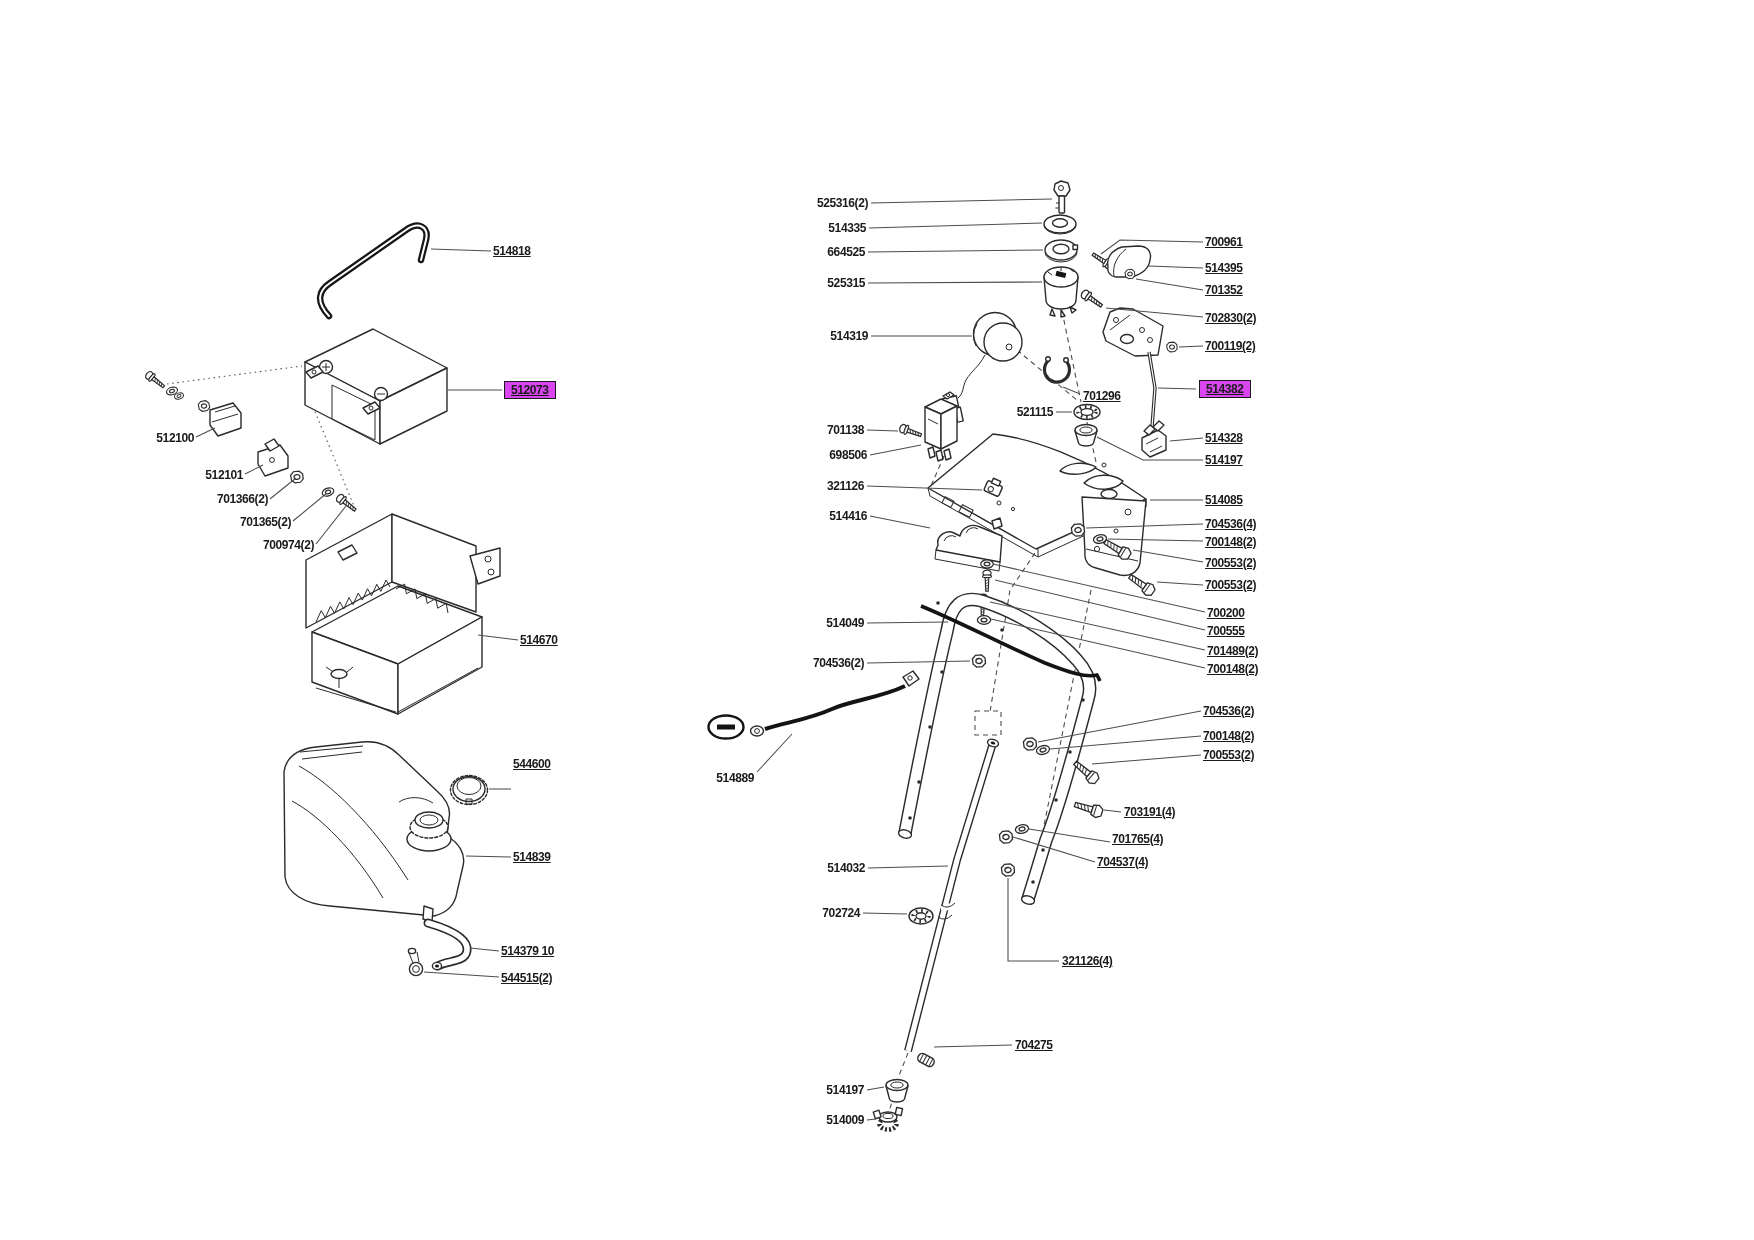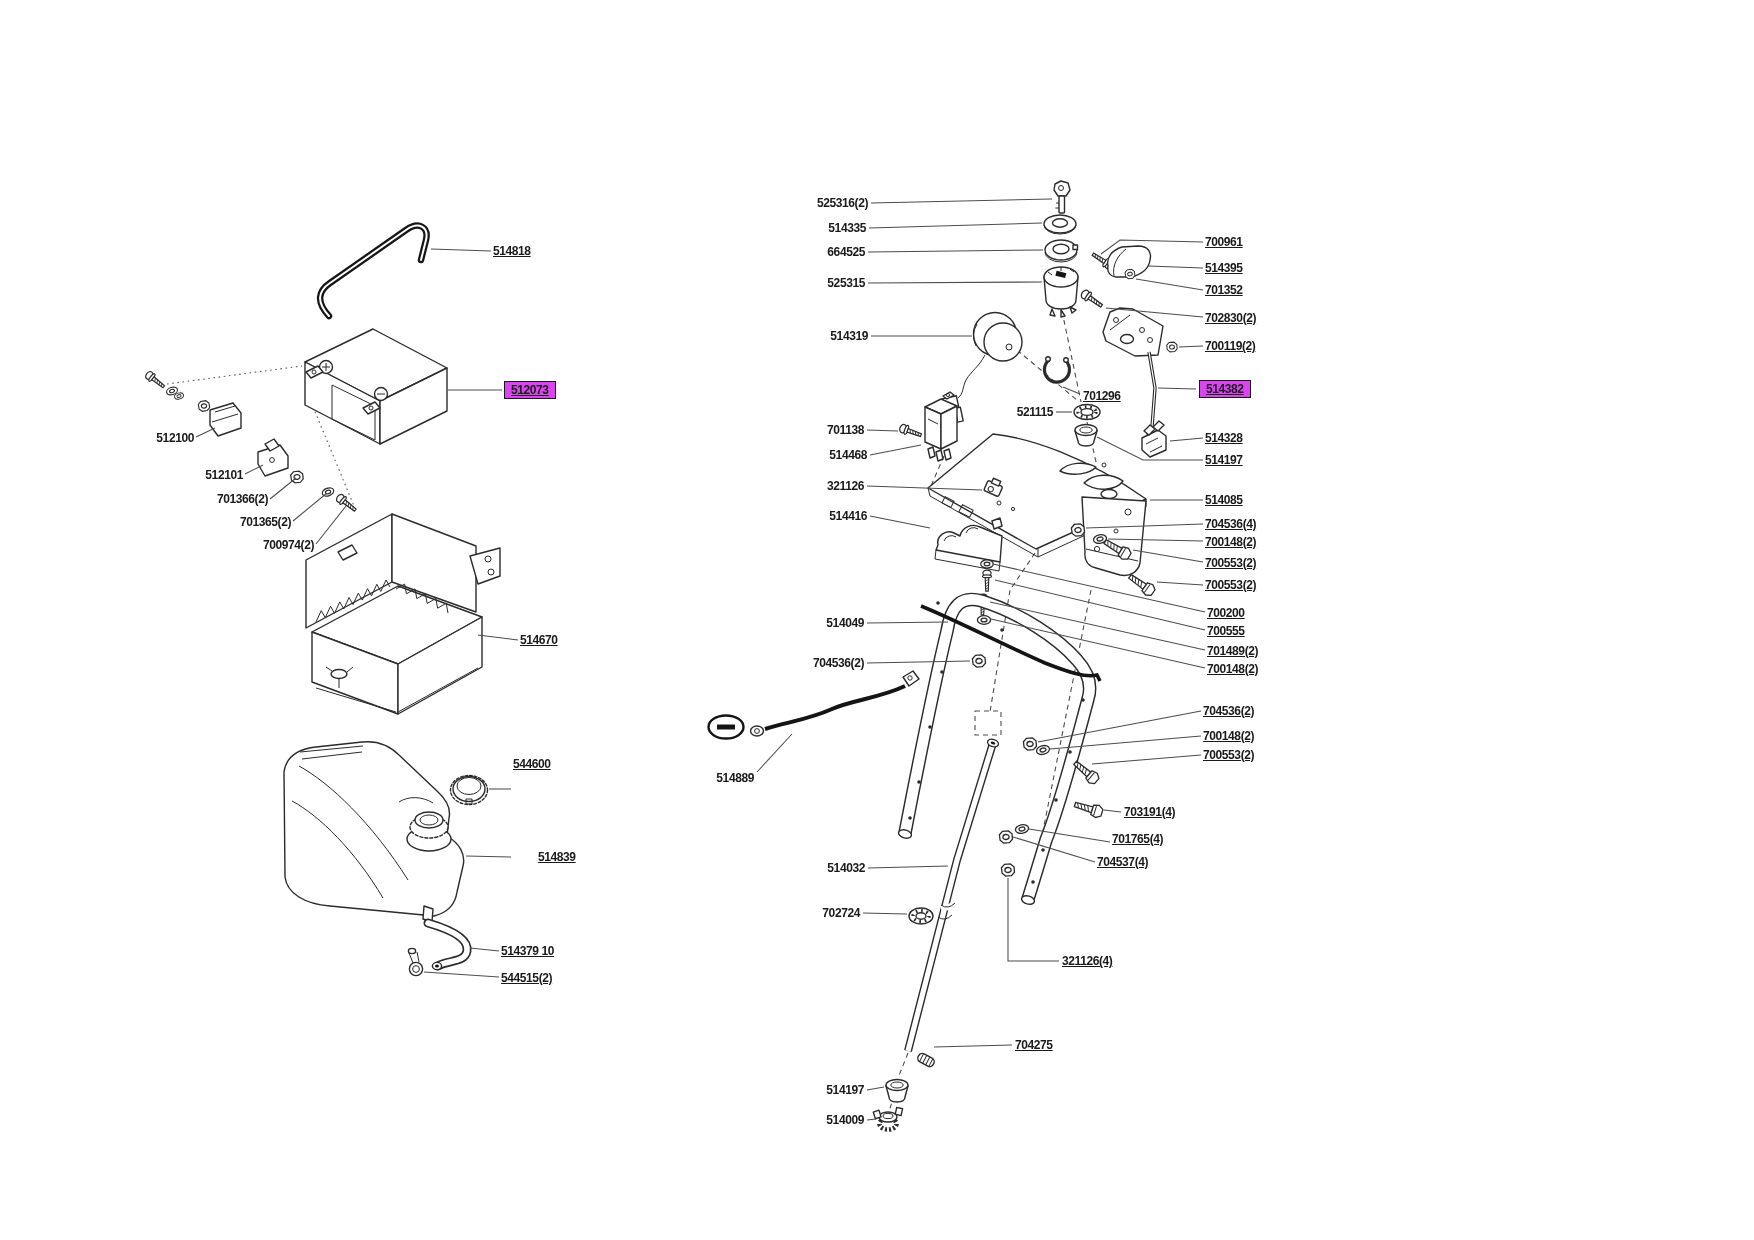--- a/index.html
+++ b/index.html
@@ -425,31 +425,31 @@
 
   <div class="lbl la" style="left:493px;top:251px">514818</div>
   <div class="lbl la boxed" style="left:504px;top:390px">512073</div>
   <div class="lbl ra" style="left:194px;top:438px">512100</div>
   <div class="lbl ra" style="left:243px;top:475px">512101</div>
   <div class="lbl ra" style="left:268px;top:499px">701366(2)</div>
   <div class="lbl ra" style="left:291px;top:522px">701365(2)</div>
   <div class="lbl ra" style="left:314px;top:545px">700974(2)</div>
   <div class="lbl la" style="left:520px;top:640px">514670</div>
   <div class="lbl la" style="left:513px;top:764px">544600</div>
-  <div class="lbl la" style="left:538px;top:857px">514839</div>
+  <div class="lbl la" style="left:513px;top:857px">514839</div>
   <div class="lbl la" style="left:501px;top:951px">514379 10</div>
   <div class="lbl la" style="left:501px;top:978px">544515(2)</div>
 
   <div class="lbl ra" style="left:868px;top:203px">525316(2)</div>
   <div class="lbl ra" style="left:866px;top:228px">514335</div>
   <div class="lbl ra" style="left:865px;top:252px">664525</div>
   <div class="lbl ra" style="left:865px;top:283px">525315</div>
   <div class="lbl ra" style="left:868px;top:336px">514319</div>
   <div class="lbl ra" style="left:864px;top:430px">701138</div>
-  <div class="lbl ra" style="left:867px;top:455px">514468</div>
+  <div class="lbl ra" style="left:867px;top:455px">698506</div>
   <div class="lbl ra" style="left:864px;top:486px">321126</div>
   <div class="lbl ra" style="left:867px;top:516px">514416</div>
   <div class="lbl ra" style="left:864px;top:623px">514049</div>
   <div class="lbl ra" style="left:864px;top:663px">704536(2)</div>
   <div class="lbl ra" style="left:754px;top:778px">514889</div>
   <div class="lbl ra" style="left:865px;top:868px">514032</div>
   <div class="lbl ra" style="left:860px;top:913px">702724</div>
   <div class="lbl ra" style="left:864px;top:1090px">514197</div>
   <div class="lbl ra" style="left:864px;top:1120px">514009</div>
   <div class="lbl ra" style="left:1053px;top:412px">521115</div>

